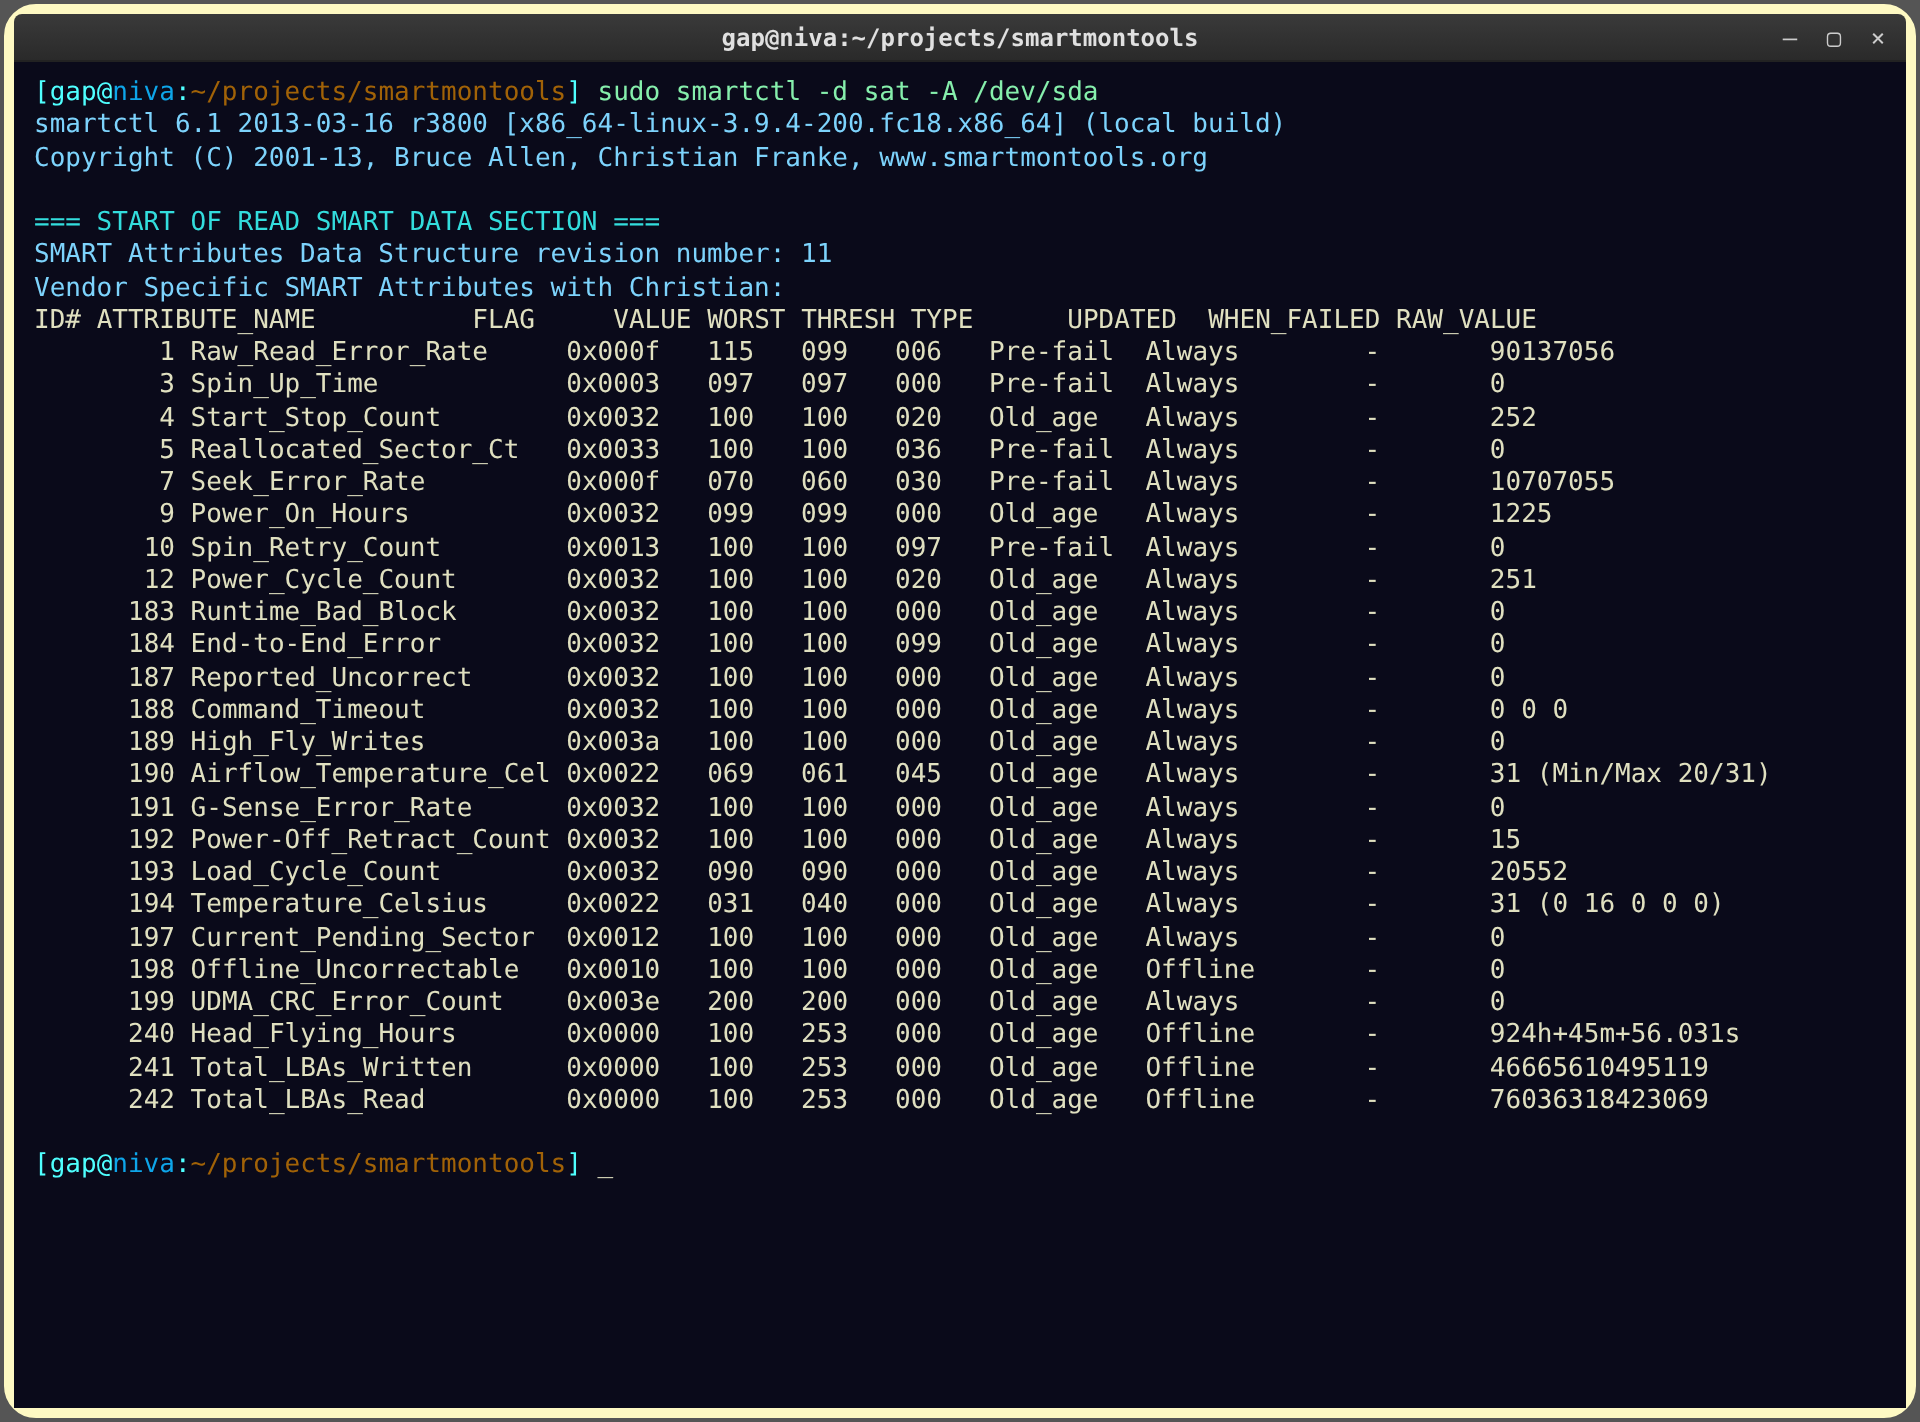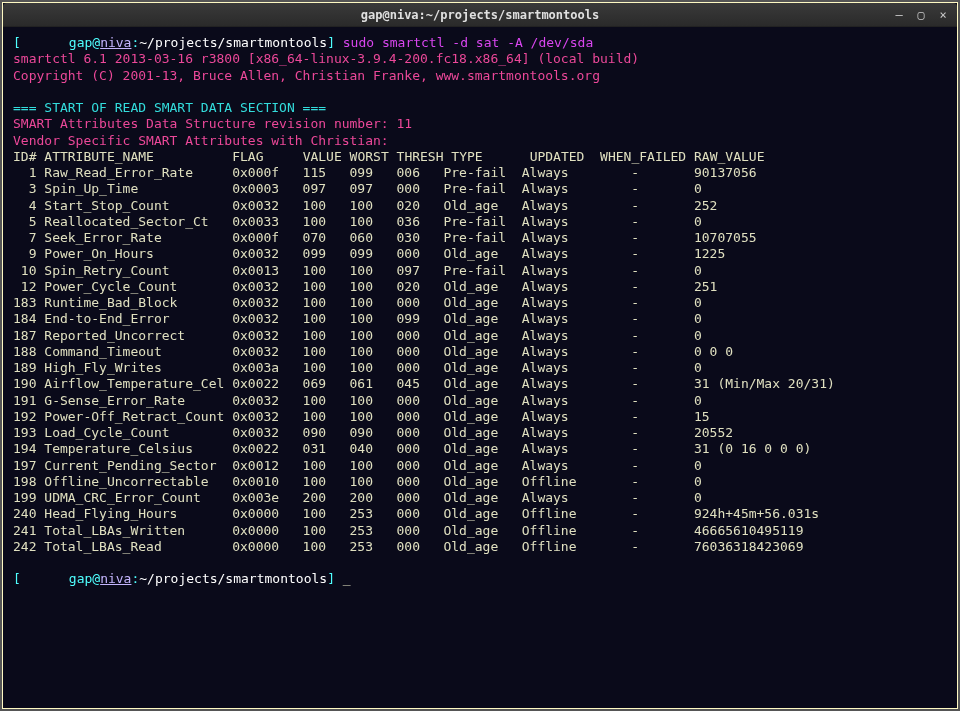--- a/index.html
+++ b/index.html
@@ -9,22 +9,22 @@
   font-size: 13px;
   width: 960px;
   height: 711px;
   overflow: hidden;
 }
 .window {
   width: 956px;
   height: 707px;
   margin: 2px;
   background: #0a0a1a;
-  border: 1px solid #fef9c3;
-  border-radius: 0;
+  border: 5px solid #fef9c3;
+  border-radius: 16px;
   display: flex;
   flex-direction: column;
 }
 .titlebar {
   background: linear-gradient(#3a3a3a, #2a2a2a);
   height: 24px;
   display: flex;
   align-items: center;
   justify-content: center;
   position: relative;
@@ -54,28 +54,28 @@
 .terminal {
   flex: 1;
   background: #0a0a1a;
   padding: 8px 10px;
   color: #ccc;
   white-space: pre;
   line-height: 1.25;
   overflow: hidden;
 }
 .prompt-bracket { color: #4fffff; }
-.prompt-user { color: #4fffff; margin-left: 48px; }
-.prompt-host { color: #c4b5fd; text-decoration: underline; }
-.prompt-path { color: #ffffff; }
-.cmd { color: #d946ef; }
-.output { color: #ec4899; }
+.prompt-user { color: #4fffff; }
+.prompt-host { color: #0ea5e9; }
+.prompt-path { color: #a16207; }
+.cmd { color: #86efac; }
+.output { color: #7dd3fc; }
 .teal { color: #33dddd; }
 .header-row { color: #e0e0c0; }
-.row { color: #e0e0c0; }
+.row { color: #e0e0c0; margin-left: 47px; }
 .cursor { display:inline-block; width: 8px; height: 14px; background: none; color:#e0e0c0;}
 </style>
 </head>
 <body>
 
 <div class="window">
   <div class="titlebar">
     <span class="titlebar-title">gap@niva:~/projects/smartmontools</span>
     <div class="titlebar-controls">
       <span class="titlebar-btn">—</span>

